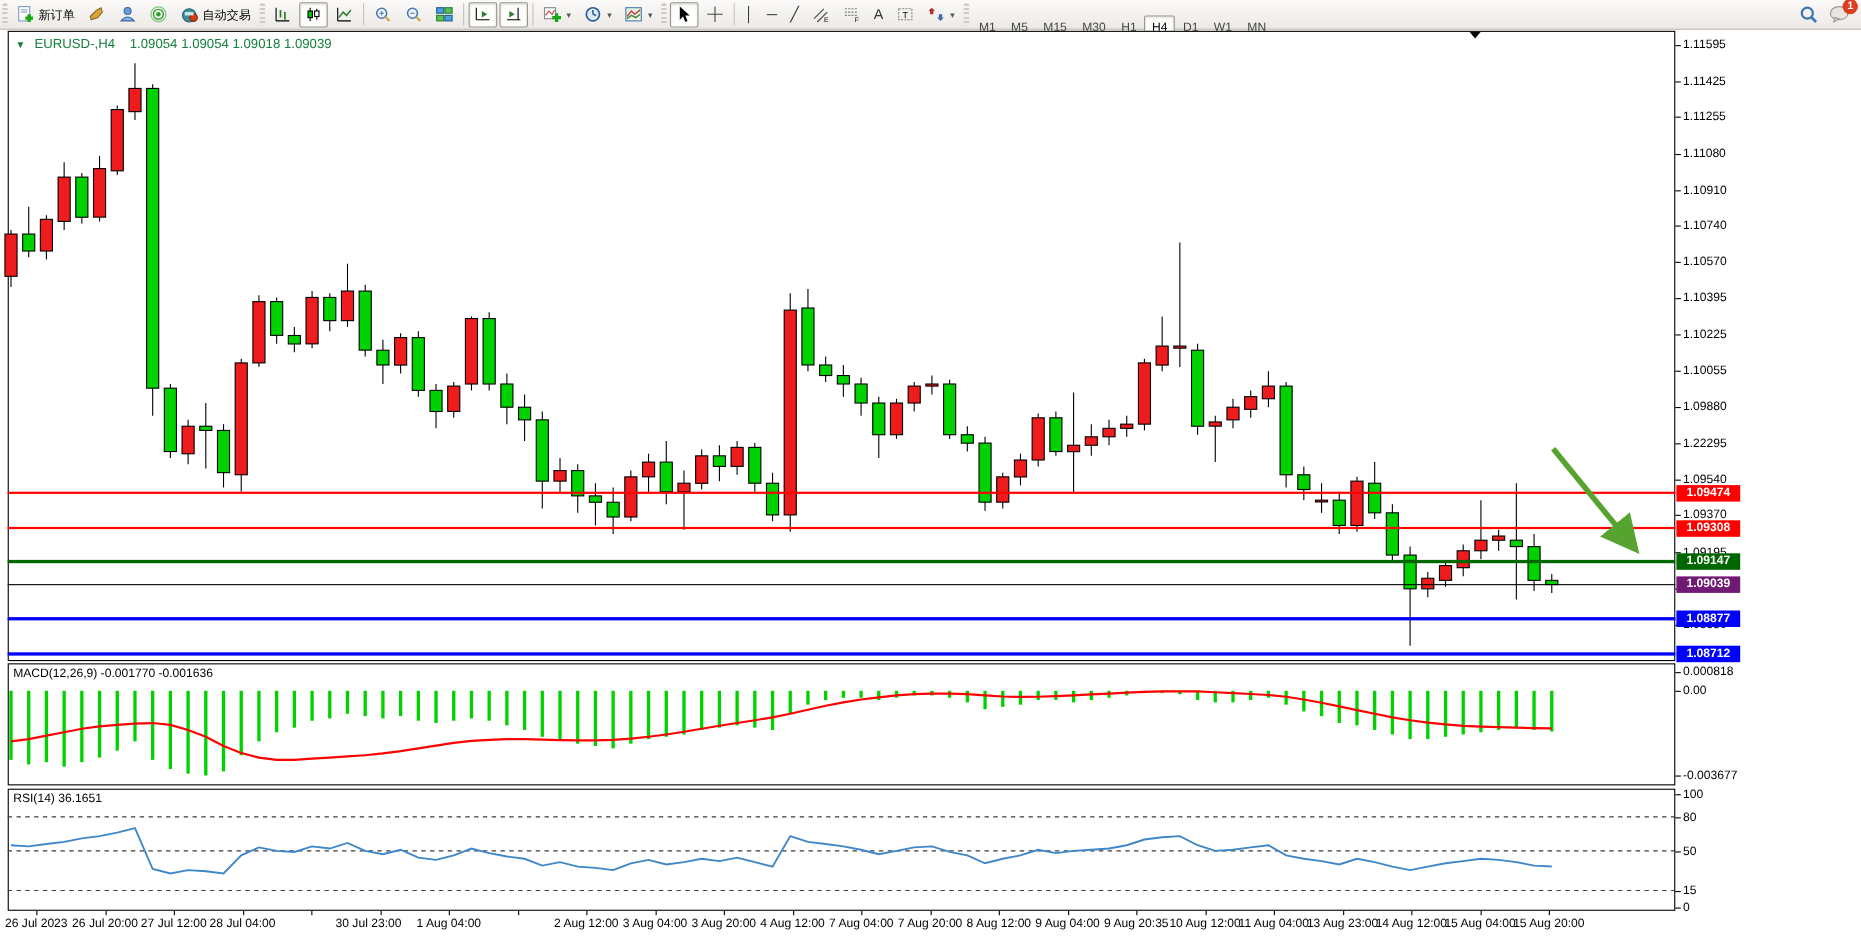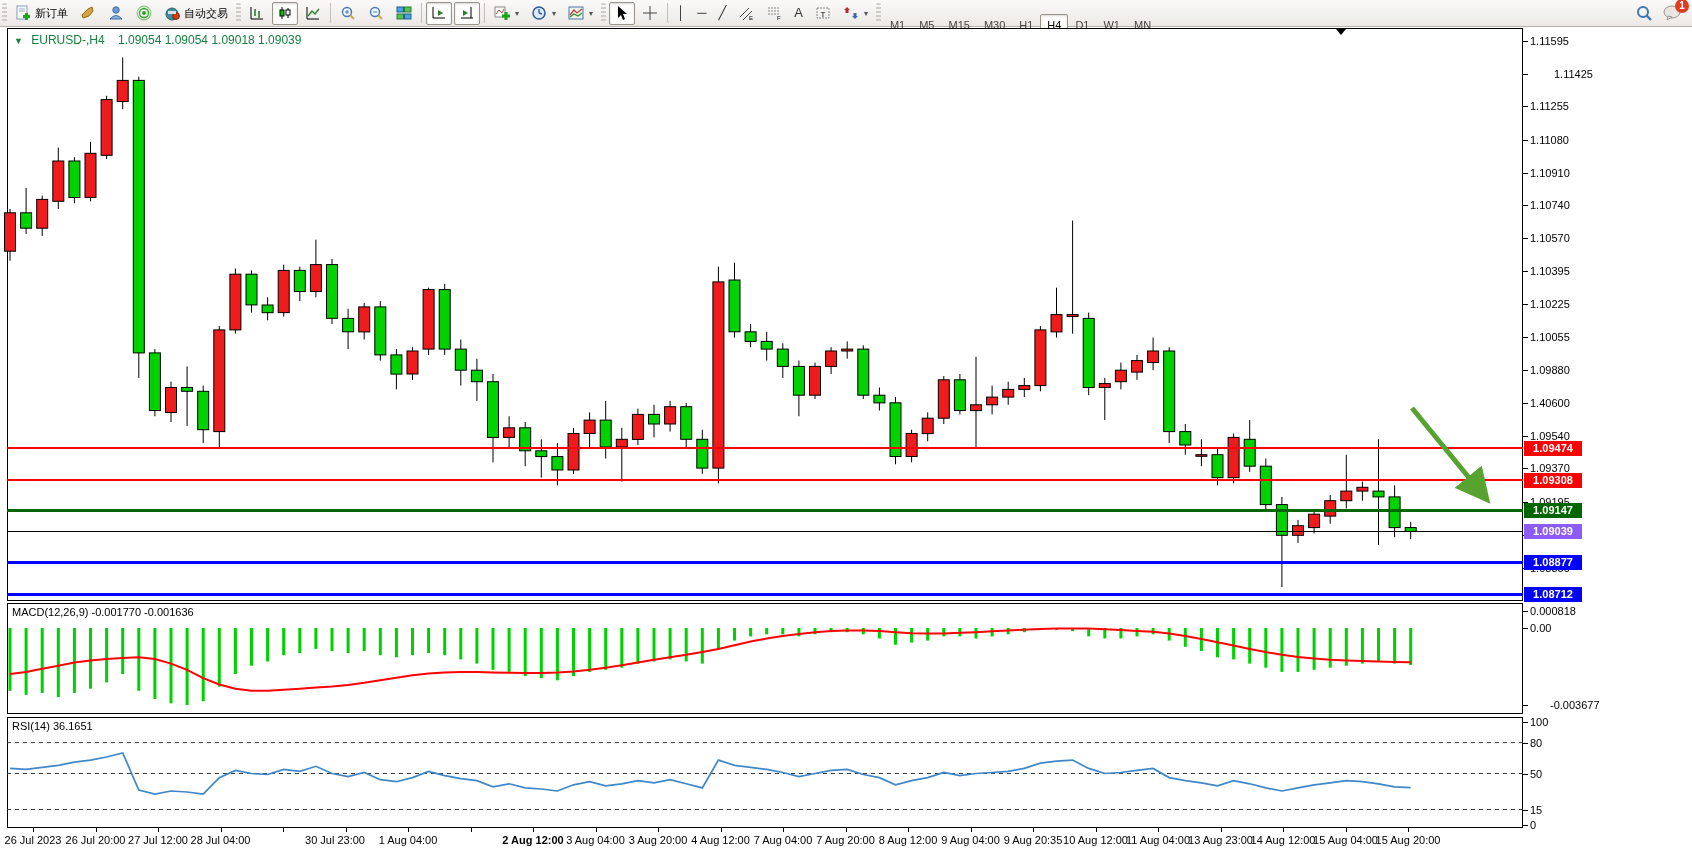--- a/index.html
+++ b/index.html
@@ -286,41 +286,41 @@
   </div>
 
   <div class="marker-tri" style="left:1336px; top:29px;"></div>
 
   <div class="ind-label" style="top:606px;">MACD(12,26,9) -0.001770 -0.001636</div>
   <div class="ind-label" style="top:720px;">RSI(14) 36.1651</div>
 
 <div class="axis-tick" style="top:41.1px;"></div>
     <div class="axis-label" style="top:41.1px;">1.11595</div>
     <div class="axis-tick" style="top:73.7px;"></div>
-    <div class="axis-label" style="top:73.7px;margin-left:24px;">1.11425</div>
+    <div class="axis-label" style="top:73.7px;">1.11425</div>
     <div class="axis-tick" style="top:106.3px;"></div>
     <div class="axis-label" style="top:106.3px;">1.11255</div>
     <div class="axis-tick" style="top:139.9px;"></div>
     <div class="axis-label" style="top:139.9px;">1.11080</div>
     <div class="axis-tick" style="top:172.5px;"></div>
     <div class="axis-label" style="top:172.5px;">1.10910</div>
     <div class="axis-tick" style="top:205.2px;"></div>
     <div class="axis-label" style="top:205.2px;">1.10740</div>
     <div class="axis-tick" style="top:237.8px;"></div>
     <div class="axis-label" style="top:237.8px;">1.10570</div>
     <div class="axis-tick" style="top:271.4px;"></div>
     <div class="axis-label" style="top:271.4px;">1.10395</div>
     <div class="axis-tick" style="top:304.0px;"></div>
     <div class="axis-label" style="top:304.0px;">1.10225</div>
     <div class="axis-tick" style="top:336.6px;"></div>
     <div class="axis-label" style="top:336.6px;">1.10055</div>
     <div class="axis-tick" style="top:370.2px;"></div>
     <div class="axis-label" style="top:370.2px;">1.09880</div>
     <div class="axis-tick" style="top:402.8px;"></div>
-    <div class="axis-label" style="top:402.8px;">1.40600</div>
+    <div class="axis-label" style="top:402.8px;">1.22295</div>
     <div class="axis-tick" style="top:435.5px;"></div>
     <div class="axis-label" style="top:435.5px;">1.09540</div>
     <div class="axis-tick" style="top:468.1px;"></div>
     <div class="axis-label" style="top:468.1px;">1.09370</div>
     <div class="axis-tick" style="top:501.7px;"></div>
     <div class="axis-label" style="top:501.7px;">1.09195</div>
     <div class="axis-tick" style="top:535.3px;"></div>
     <div class="axis-label" style="top:535.3px;">1.09020</div>
     <div class="axis-tick" style="top:567.9px;"></div>
     <div class="axis-label" style="top:567.9px;">1.08850</div>
@@ -678,21 +678,21 @@
         <rect x="1405.2" y="527.6" width="11" height="3.8" fill="#00d200" stroke="#000" stroke-width="1"></rect>
       </g>
     </svg>
     <div class="level-line" style="top:447.1px; height:2px; background:#ff0000;"></div>
     <div class="level-badge" style="top:440.6px; background:#ff0000;">1.09474</div>
     <div class="level-line" style="top:479.0px; height:2px; background:#ff0000;"></div>
     <div class="level-badge" style="top:472.5px; background:#ff0000;">1.09308</div>
     <div class="level-line" style="top:509.4px; height:3px; background:#006600;"></div>
     <div class="level-badge" style="top:503.4px; background:#006600;">1.09147</div>
     <div class="level-line" style="top:531.1px; height:1px; background:#000000;"></div>
-    <div class="level-badge" style="top:524.1px; background:#8b5cf6;">1.09039</div>
+    <div class="level-badge" style="top:524.1px; background:#701a75;">1.09039</div>
     <div class="level-line" style="top:561.2px; height:3px; background:#0000ff;"></div>
     <div class="level-badge" style="top:555.2px; background:#0000ff;">1.08877</div>
     <div class="level-line" style="top:592.9px; height:3px; background:#0000ff;"></div>
     <div class="level-badge" style="top:586.9px; background:#0000ff;">1.08712</div>
     <svg width="1692" height="854" class="layer" style="z-index:8; pointer-events:none;">
       <defs>
         <marker id="ah" markerWidth="7" markerHeight="7" refX="5" refY="3.5" orient="auto">
           <polygon points="0,0 7,3.5 0,7" fill="#57a32f"></polygon>
         </marker>
       </defs>
@@ -786,21 +786,21 @@
       <rect x="1360.9" y="628.0" width="3" height="35.6" fill="#00d200"></rect>
       <rect x="1377.0" y="628.0" width="3" height="33.5" fill="#00d200"></rect>
       <rect x="1393.1" y="628.0" width="3" height="35.6" fill="#00d200"></rect>
       <rect x="1409.2" y="628.0" width="3" height="37.0" fill="#00d200"></rect>
       <polyline points="10.0,674.0 26.1,671.9 42.2,668.8 58.3,665.7 74.4,662.5 90.5,660.4 106.6,659.0 122.7,657.9 138.8,657.3 154.9,659.0 171.0,663.6 187.1,669.8 203.2,678.2 219.3,684.5 235.4,688.7 251.5,690.8 267.6,690.8 283.7,689.7 299.8,688.7 315.9,687.6 332.0,686.6 348.1,684.9 364.2,682.8 380.3,680.3 396.4,677.8 412.5,675.3 428.6,673.6 444.7,672.6 460.8,671.9 476.9,671.9 493.0,672.4 509.1,672.8 525.2,673.0 541.3,673.0 557.4,672.6 573.5,671.5 589.6,669.8 605.7,667.7 621.8,665.2 637.9,662.5 654.0,659.8 670.1,657.3 686.2,654.8 702.3,652.1 718.4,648.9 734.5,645.2 750.6,641.6 766.7,638.5 782.8,635.9 798.9,633.9 815.0,632.2 831.1,631.1 847.2,630.5 863.3,630.5 879.4,631.1 895.5,632.2 911.6,633.2 927.7,633.6 943.8,633.4 959.9,632.8 976.0,632.2 992.1,631.3 1008.2,630.5 1024.3,629.7 1040.4,629.0 1056.5,628.6 1072.6,628.4 1088.7,628.6 1104.8,629.3 1120.9,630.1 1137.0,630.9 1153.1,631.8 1169.2,633.4 1185.3,635.9 1201.4,638.9 1217.5,642.2 1233.6,645.6 1249.7,648.9 1265.8,652.1 1281.9,654.8 1298.0,656.9 1314.1,658.5 1330.2,659.8 1346.3,660.6 1362.4,661.1 1378.5,661.5 1394.6,661.9 1410.7,662.2" fill="none" stroke="#ff0000" stroke-width="2"></polyline>
     </svg>
     <div class="axis-label" style="top:611px;">0.000818</div>
     <div class="axis-tick" style="top:611px;"></div>
     <div class="axis-label" style="top:628px;">0.00</div>
     <div class="axis-tick" style="top:628px;"></div>
-    <div class="axis-label" style="top:705px;margin-left:20px;">-0.003677</div>
+    <div class="axis-label" style="top:705px;">-0.003677</div>
     <div class="axis-tick" style="top:705px;"></div>
     <svg width="1692" height="854" class="layer" style="pointer-events:none;">
       <line x1="7" x2="1523" y1="742.6" y2="742.6" stroke="#3c3c3c" stroke-width="1" stroke-dasharray="4,4"></line>
       <line x1="7" x2="1523" y1="773.5" y2="773.5" stroke="#3c3c3c" stroke-width="1" stroke-dasharray="4,4"></line>
       <line x1="7" x2="1523" y1="809.5" y2="809.5" stroke="#3c3c3c" stroke-width="1" stroke-dasharray="4,4"></line>
       <polyline points="10.0,768.4 26.1,769.4 42.2,767.3 58.3,765.3 74.4,762.2 90.5,760.1 106.6,757.0 122.7,752.9 138.8,790.0 154.9,794.1 171.0,791.0 187.1,792.0 203.2,794.1 219.3,777.6 235.4,770.4 251.5,773.5 267.6,774.5 283.7,769.4 299.8,771.4 315.9,766.3 332.0,773.5 348.1,776.6 364.2,772.5 380.3,779.7 396.4,781.7 412.5,777.6 428.6,771.4 444.7,775.6 460.8,778.6 476.9,780.7 493.0,786.9 509.1,783.8 525.2,787.9 541.3,789.0 557.4,791.0 573.5,784.8 589.6,781.7 605.7,785.9 621.8,783.8 637.9,780.7 654.0,782.8 670.1,779.7 686.2,783.8 702.3,787.9 718.4,760.1 734.5,765.3 750.6,767.3 766.7,769.4 782.8,772.5 798.9,776.6 815.0,773.5 831.1,770.4 847.2,769.4 863.3,774.5 879.4,777.6 895.5,784.8 911.6,780.7 927.7,777.6 943.8,772.5 959.9,775.6 976.0,773.5 992.1,772.5 1008.2,771.4 1024.3,768.4 1040.4,763.2 1056.5,761.1 1072.6,760.1 1088.7,768.4 1104.8,773.5 1120.9,772.5 1137.0,770.4 1153.1,768.4 1169.2,777.6 1185.3,780.7 1201.4,782.8 1217.5,785.9 1233.6,780.7 1249.7,783.8 1265.8,787.9 1281.9,791.0 1298.0,787.9 1314.1,784.8 1330.2,782.8 1346.3,780.7 1362.4,781.7 1378.5,783.8 1394.6,786.9 1410.7,787.7" fill="none" stroke="#3f87c8" stroke-width="1.7"></polyline>
     </svg>
     <div class="axis-label" style="top:722.0px;">100</div>
     <div class="axis-tick" style="top:722.0px;"></div>
     <div class="axis-label" style="top:742.6px;">80</div>
@@ -820,21 +820,21 @@
     <div class="time-label" style="left:220.5px;">28 Jul 04:00</div>
     <div class="time-tick" style="left:220.5px;"></div>
     <div class="time-label" style="left:295px;margin-left:40px;">30 Jul 23:00</div>
     <div class="time-tick" style="left:283.0px;"></div>
     <div class="time-label" style="left:345.5px;margin-top:40px;">31 Jul 12:00</div>
     <div class="time-tick" style="left:345.5px;"></div>
     <div class="time-label" style="left:408.0px;">1 Aug 04:00</div>
     <div class="time-tick" style="left:408.0px;"></div>
     <div class="time-label" style="left:470.5px;margin-top:48px;">1 Aug 20:00</div>
     <div class="time-tick" style="left:470.5px;"></div>
-    <div class="time-label" style="left:533.0px;font-weight:bold;">2 Aug 12:00</div>
+    <div class="time-label" style="left:533.0px;">2 Aug 12:00</div>
     <div class="time-tick" style="left:533.0px;"></div>
     <div class="time-label" style="left:595.5px;">3 Aug 04:00</div>
     <div class="time-tick" style="left:595.5px;"></div>
     <div class="time-label" style="left:658.0px;">3 Aug 20:00</div>
     <div class="time-tick" style="left:658.0px;"></div>
     <div class="time-label" style="left:720.5px;">4 Aug 12:00</div>
     <div class="time-tick" style="left:720.5px;"></div>
     <div class="time-label" style="left:783.0px;">7 Aug 04:00</div>
     <div class="time-tick" style="left:783.0px;"></div>
     <div class="time-label" style="left:845.5px;">7 Aug 20:00</div>

